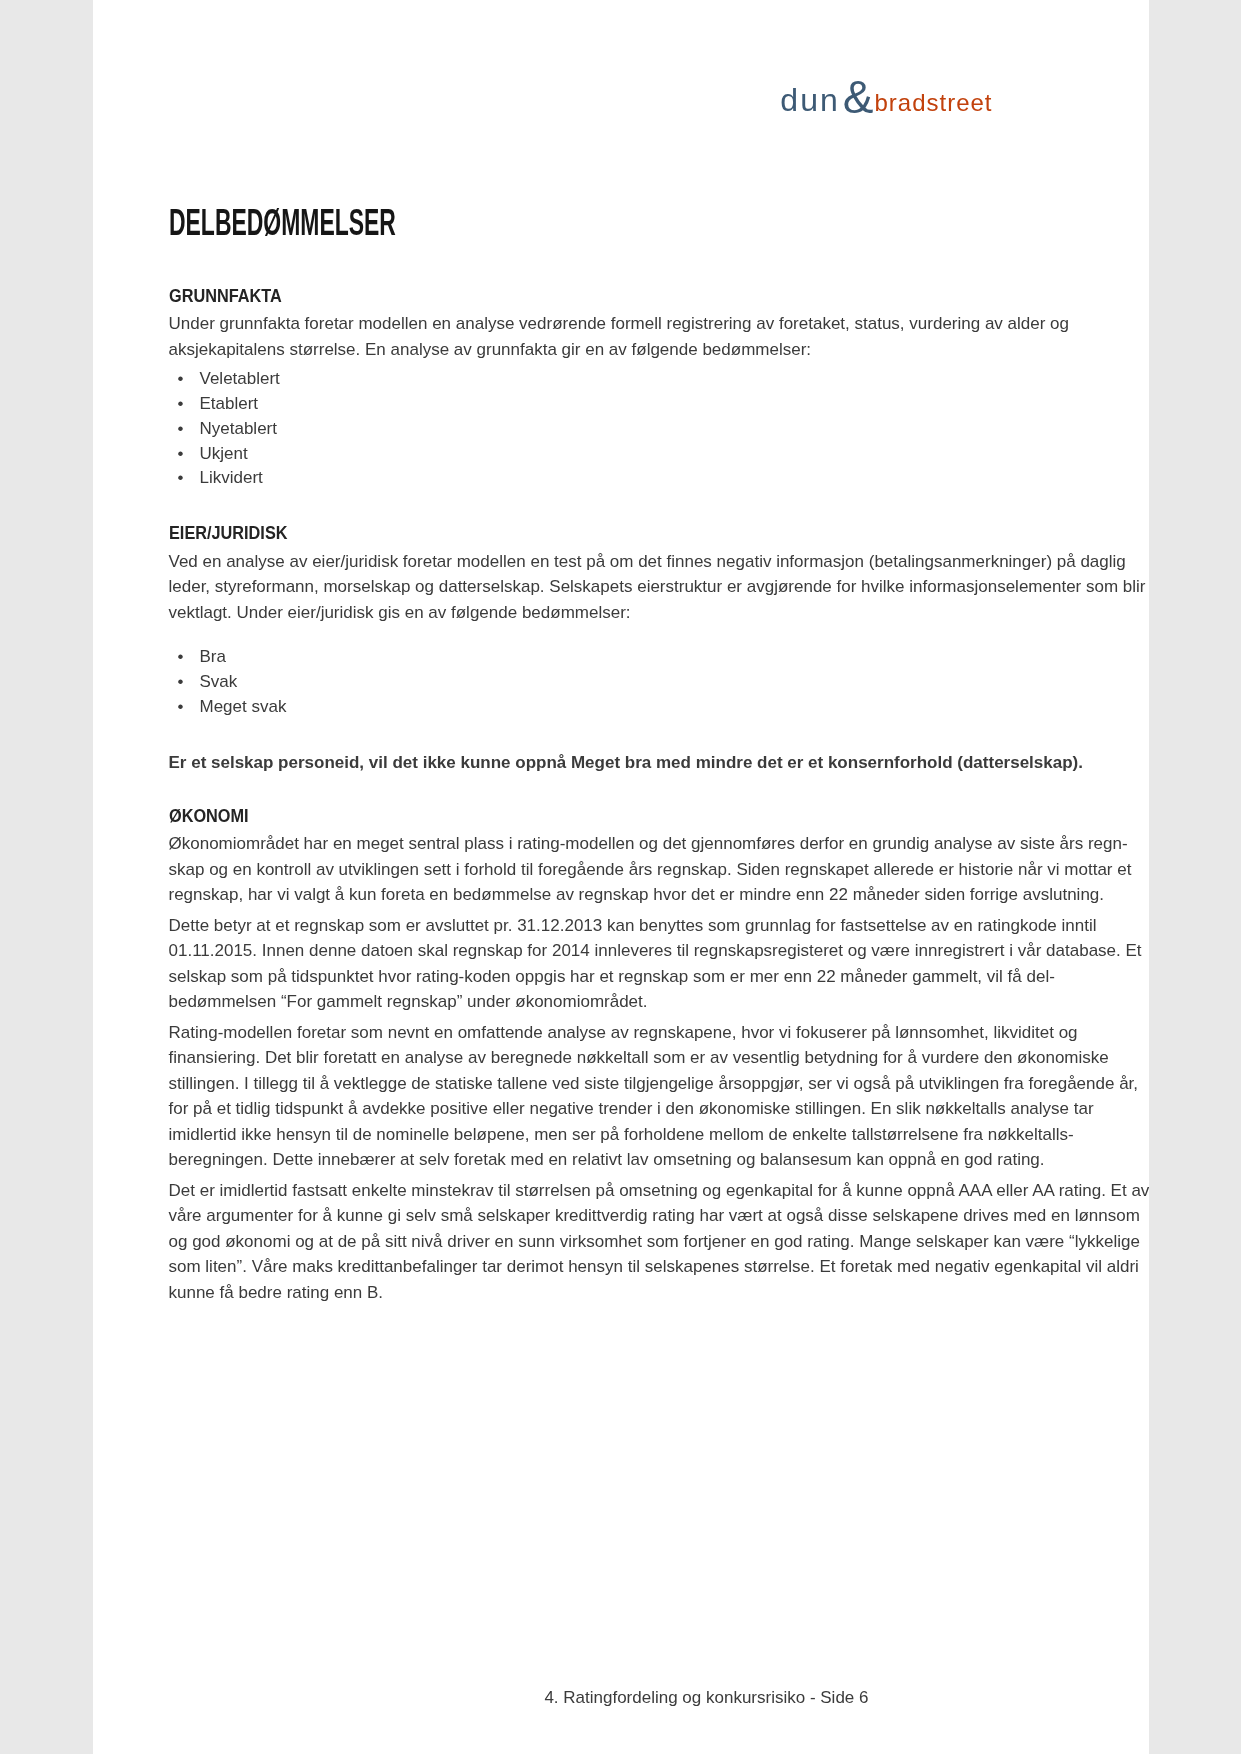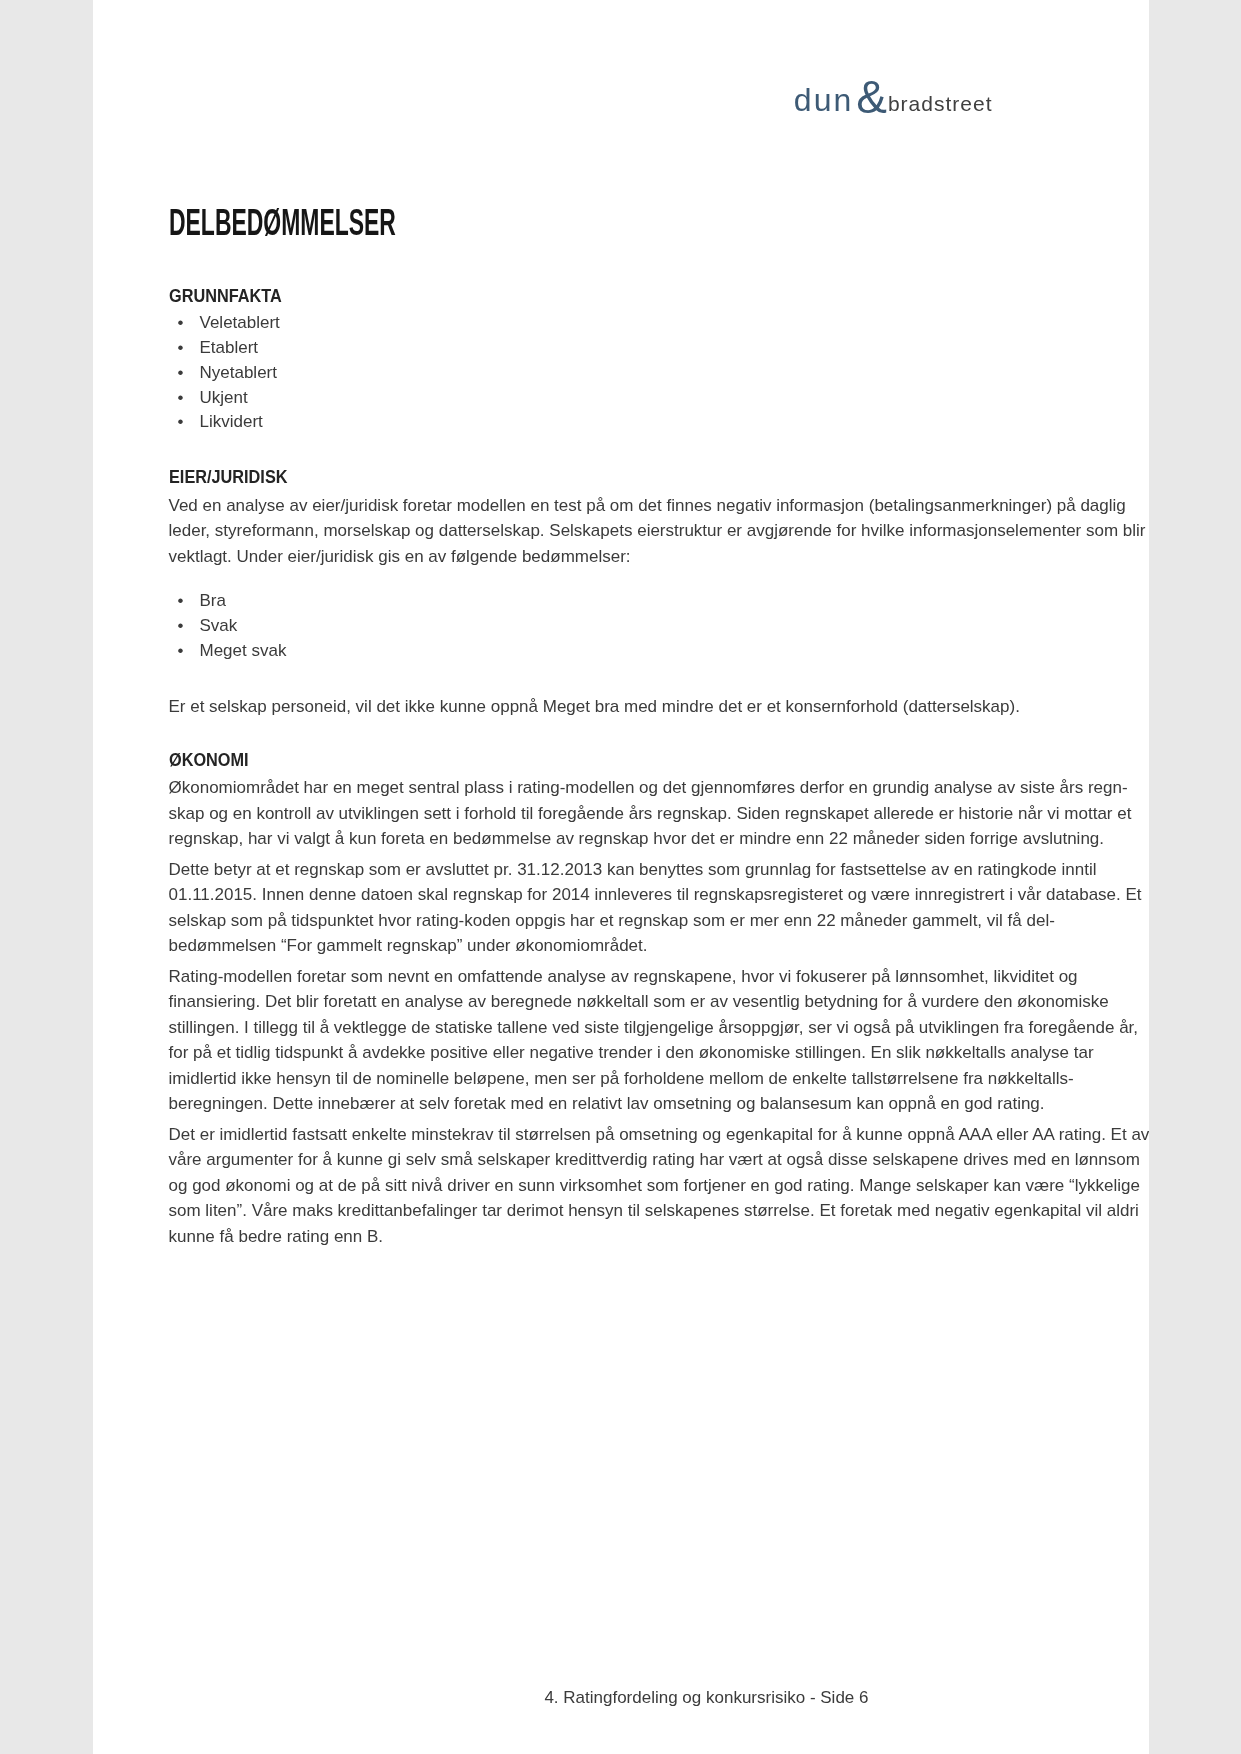--- a/index.html
+++ b/index.html
@@ -30,23 +30,23 @@
     color: #3d5a75;
   }
   .logo-amp {
     font-size: 46px;
     color: #3d5a75;
     margin: 0 1px 0 3px;
     position: relative;
     top: 2px;
   }
   .logo-bradstreet {
-    font-size: 21px;
+    font-size: 24px;
     letter-spacing: 1px;
-    color: #404040;
+    color: #c2410c;
   }
   
   .content {
     position: absolute;
     left: 76px;
     top: 0;
     width: 988px;
   }
   .title {
     margin-top: 204px;
@@ -71,21 +71,21 @@
   }
   .section-heading.eier { margin-top: 31px; }
   .section-heading.okonomi { margin-top: 29px; }
   .body-text {
     margin-top: 5px;
     font-size: 17px;
     line-height: 25.5px;
     color: #3b3b3b;
   }
   .para { }
-  .note { margin-top: 31px; }
+  .note { margin-top: 31px; font-weight: bold; }
   .bullet-list {
     margin-top: 5px;
     list-style: none;
   }
   .bullet-list.second { margin-top: 20px; }
   .bullet-list li {
     position: relative;
     padding-left: 31px;
     font-size: 17px;
     line-height: 24.8px;
@@ -118,20 +118,21 @@
     <span class="logo-amp">&amp;</span>
     <span class="logo-bradstreet">bradstreet</span>
   </div>
 
   <div class="content">
 
     <h1 class="title">DELBEDØMMELSER</h1>
 
     <section>
       <h2 class="section-heading">GRUNNFAKTA</h2>
+      <p class="body-text">Under grunnfakta foretar modellen en analyse vedrørende formell registrering av foretaket, status, vurdering av alder og aksjekapitalens størrelse. En analyse av grunnfakta gir en av følgende bedømmelser:</p>
       <ul class="bullet-list">
         <li>Veletablert</li>
         <li>Etablert</li>
         <li>Nyetablert</li>
         <li>Ukjent</li>
         <li>Likvidert</li>
       </ul>
     </section>
 
     <section>

